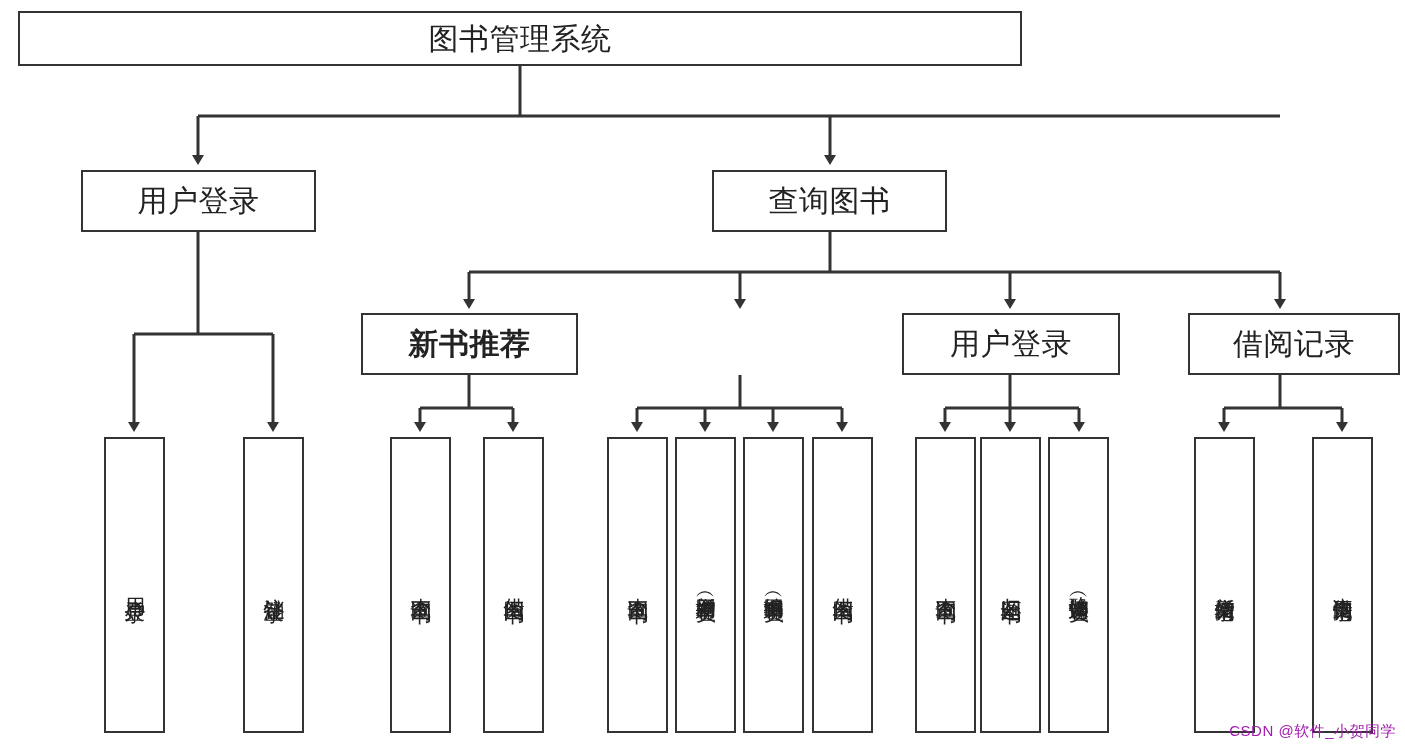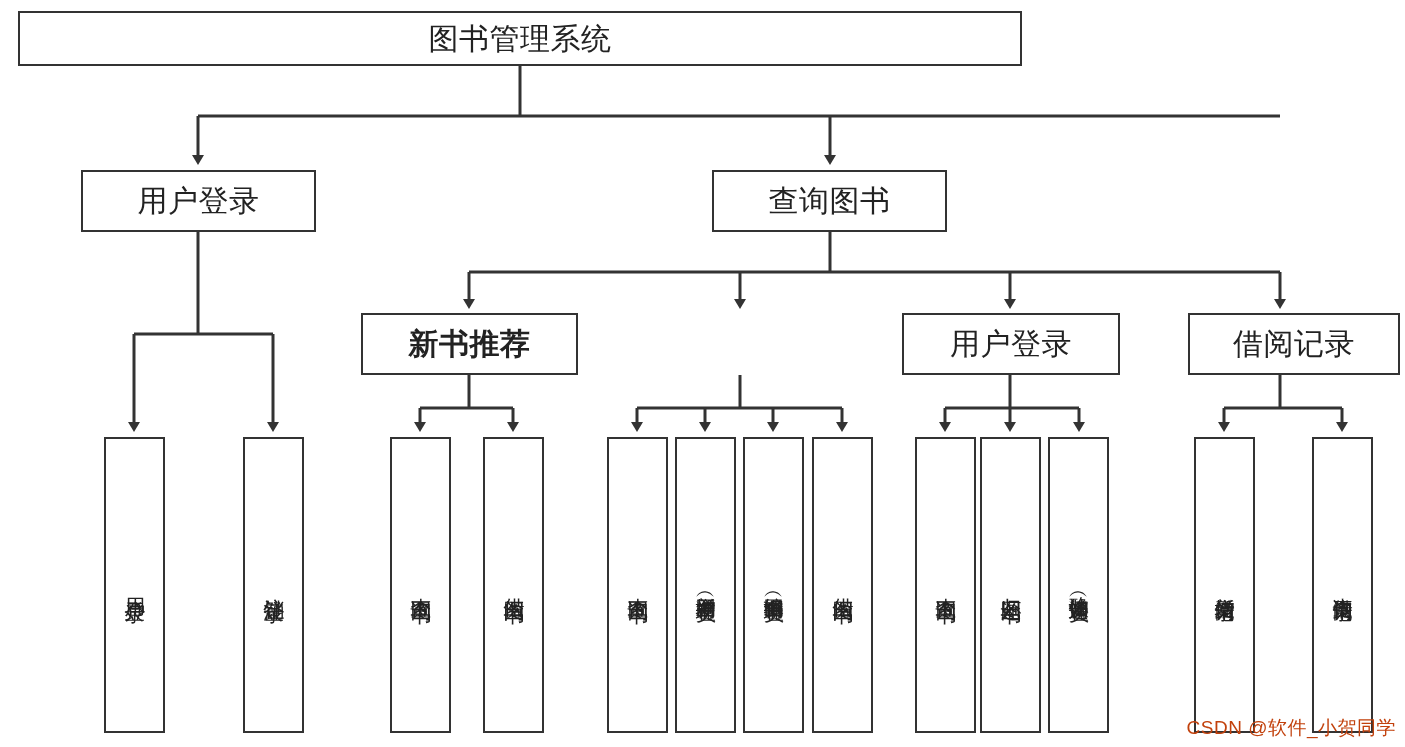--- a/index.html
+++ b/index.html
@@ -58,22 +58,22 @@
     max-height: 100%;
   }
   .node.vertical.tall .label {
     font-size: 20px;
     letter-spacing: 1px;
   }
   #watermark {
     position: absolute;
     right: 9px;
     bottom: 6px;
-    font-size: 19px;
-    color: #c2410c;
+    font-size: 15px;
+    color: #a21caf;
     letter-spacing: 0.5px;
     white-space: nowrap;
   }
 </style>
 </head>
 <body>
 
 <div id="canvas">
 
   <svg class="wires" viewBox="0 0 1405 747" xmlns="http://www.w3.org/2000/svg">

